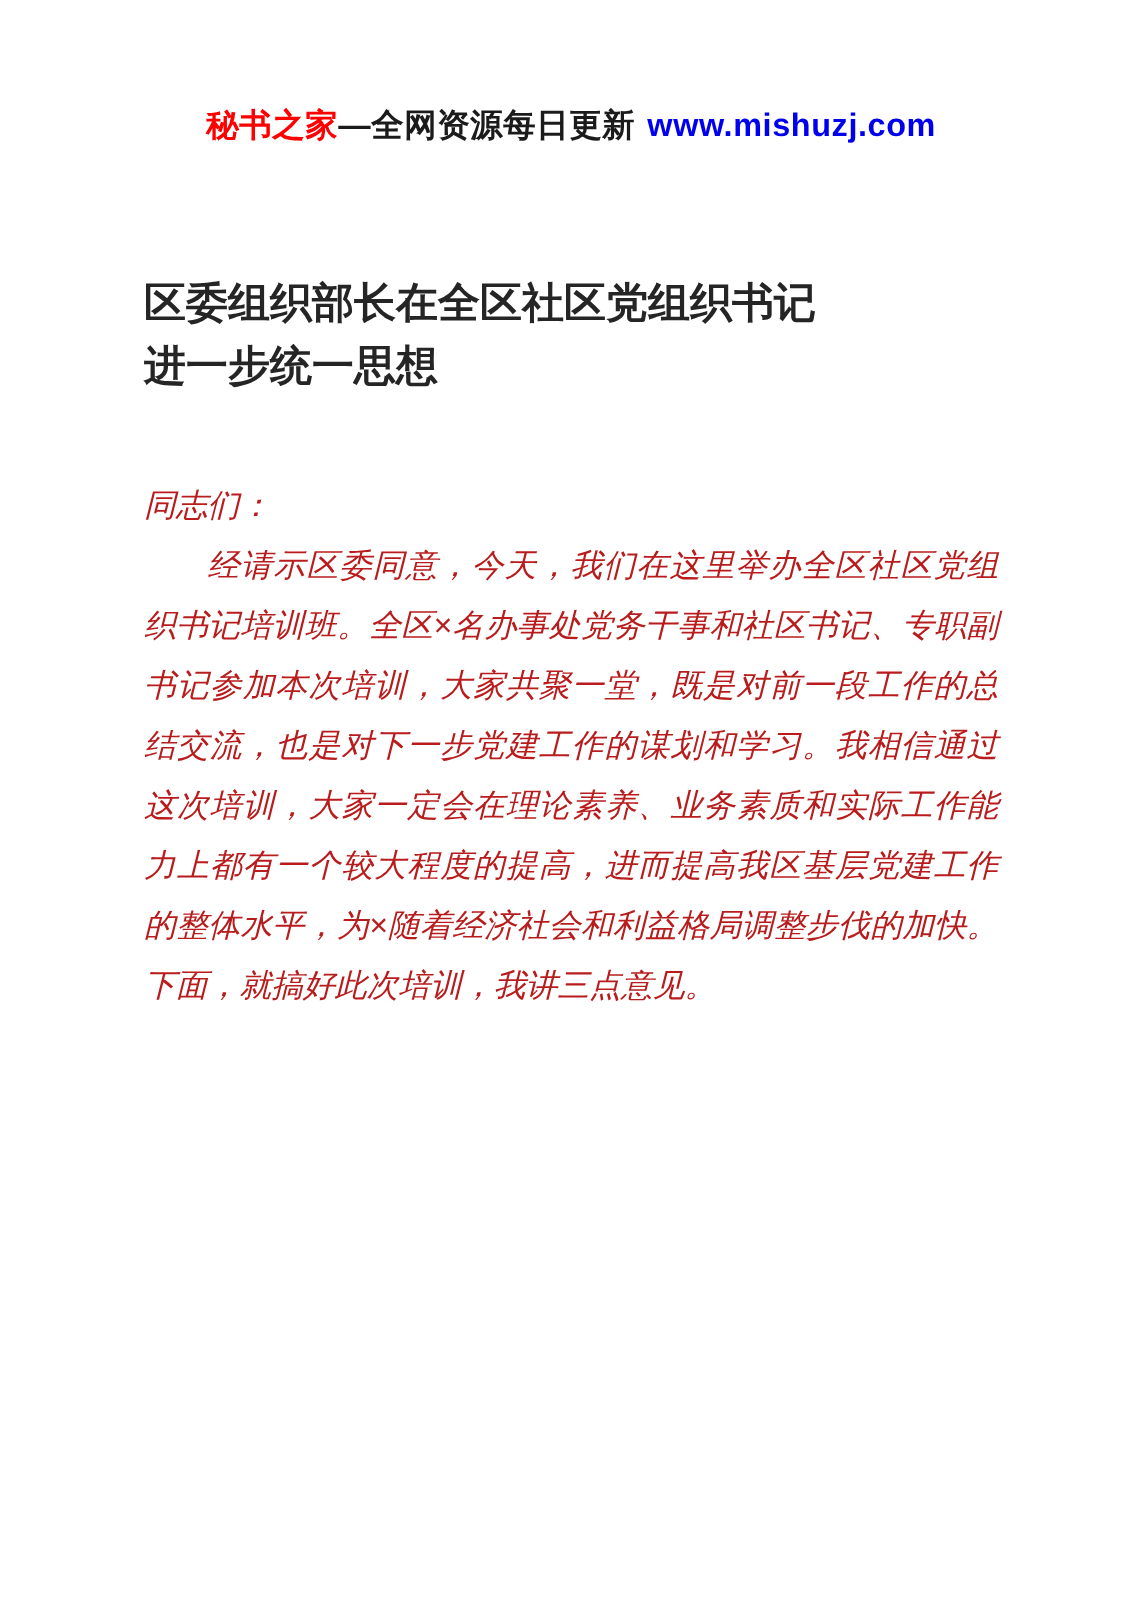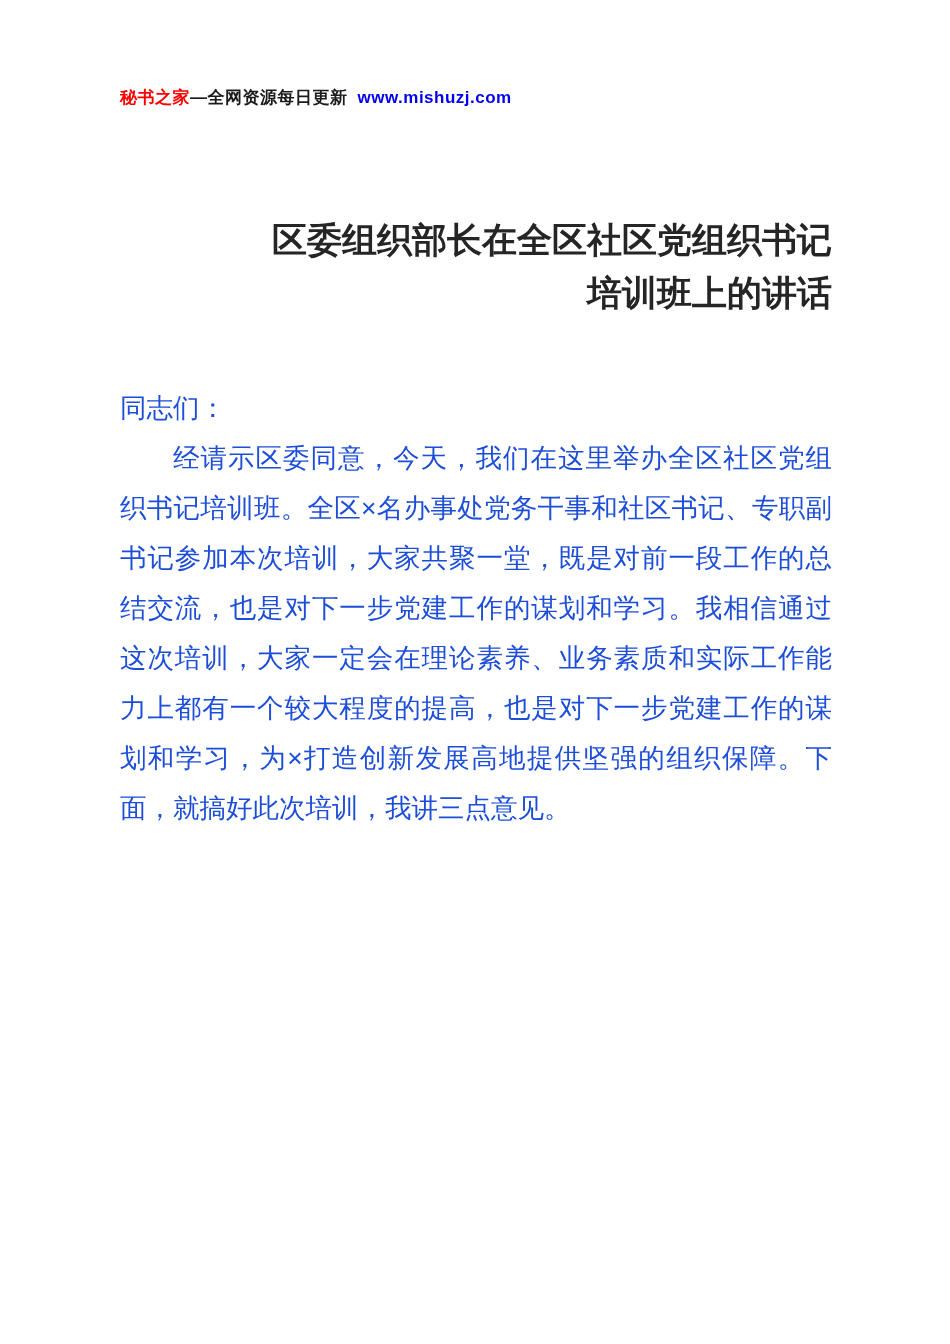--- a/index.html
+++ b/index.html
@@ -12,65 +12,66 @@
     overflow: hidden;
   }
   .page {
     width: 950px;
     height: 1344px;
     background: #ffffff;
     padding: 86px 118px 40px 120px;
     position: relative;
   }
   .doc-header {
-    text-align: left;
-    font-size: 17px;
+    text-align: center;
+    font-size: 27px;
     font-weight: bold;
     letter-spacing: 0.5px;
     white-space: nowrap;
   }
   .doc-header .brand { color: #ff0000; }
   .doc-header .tagline { color: #1b1b1b; }
   .doc-header .url {
     color: #0000ee;
     margin-left: 10px;
     text-decoration: none;
     cursor: pointer;
   }
   .title-block {
     margin-top: 104px;
-    text-align: right;
+    text-align: left;
     font-size: 35px;
     line-height: 53px;
     font-weight: bold;
     color: #252525;
   }
   .body-block {
     margin-top: 64px;
     font-size: 26.5px;
     line-height: 50px;
     text-align: justify;
-    color: #1d4ed8;
+    color: #b91c1c;
+    font-style: italic;
   }
   .body-block p { margin: 0; }
   p.indent { text-indent: 2em; }
   .bold { font-weight: bold; }
 </style>
 </head>
 <body>
 
 <div class="page">
 
   <div class="doc-header">
     <span class="brand">秘书之家</span><span class="tagline">—全网资源每日更新</span><a class="url">www.mishuzj.com</a>
   </div>
 
   <div class="title-block">
     <div>区委组织部长在全区社区党组织书记</div>
-    <div>培训班上的讲话</div>
+    <div>进一步统一思想</div>
   </div>
 
   <div class="body-block">
     <p>同志们：</p>
-    <p class="indent">经请示区委同意，今天，我们在这里举办全区社区党组织书记培训班。全区×名办事处党务干事和社区书记、专职副书记参加本次培训，大家共聚一堂，既是对前一段工作的总结交流，也是对下一步党建工作的谋划和学习。我相信通过这次培训，大家一定会在理论素养、业务素质和实际工作能力上都有一个较大程度的提高，也是对下一步党建工作的谋划和学习，为×打造创新发展高地提供坚强的组织保障。下面，就搞好此次培训，我讲三点意见。</p>
+    <p class="indent">经请示区委同意，今天，我们在这里举办全区社区党组织书记培训班。全区×名办事处党务干事和社区书记、专职副书记参加本次培训，大家共聚一堂，既是对前一段工作的总结交流，也是对下一步党建工作的谋划和学习。我相信通过这次培训，大家一定会在理论素养、业务素质和实际工作能力上都有一个较大程度的提高，进而提高我区基层党建工作的整体水平，为×随着经济社会和利益格局调整步伐的加快。下面，就搞好此次培训，我讲三点意见。</p>
   </div>
 
 </div>
 
 </body></html>

